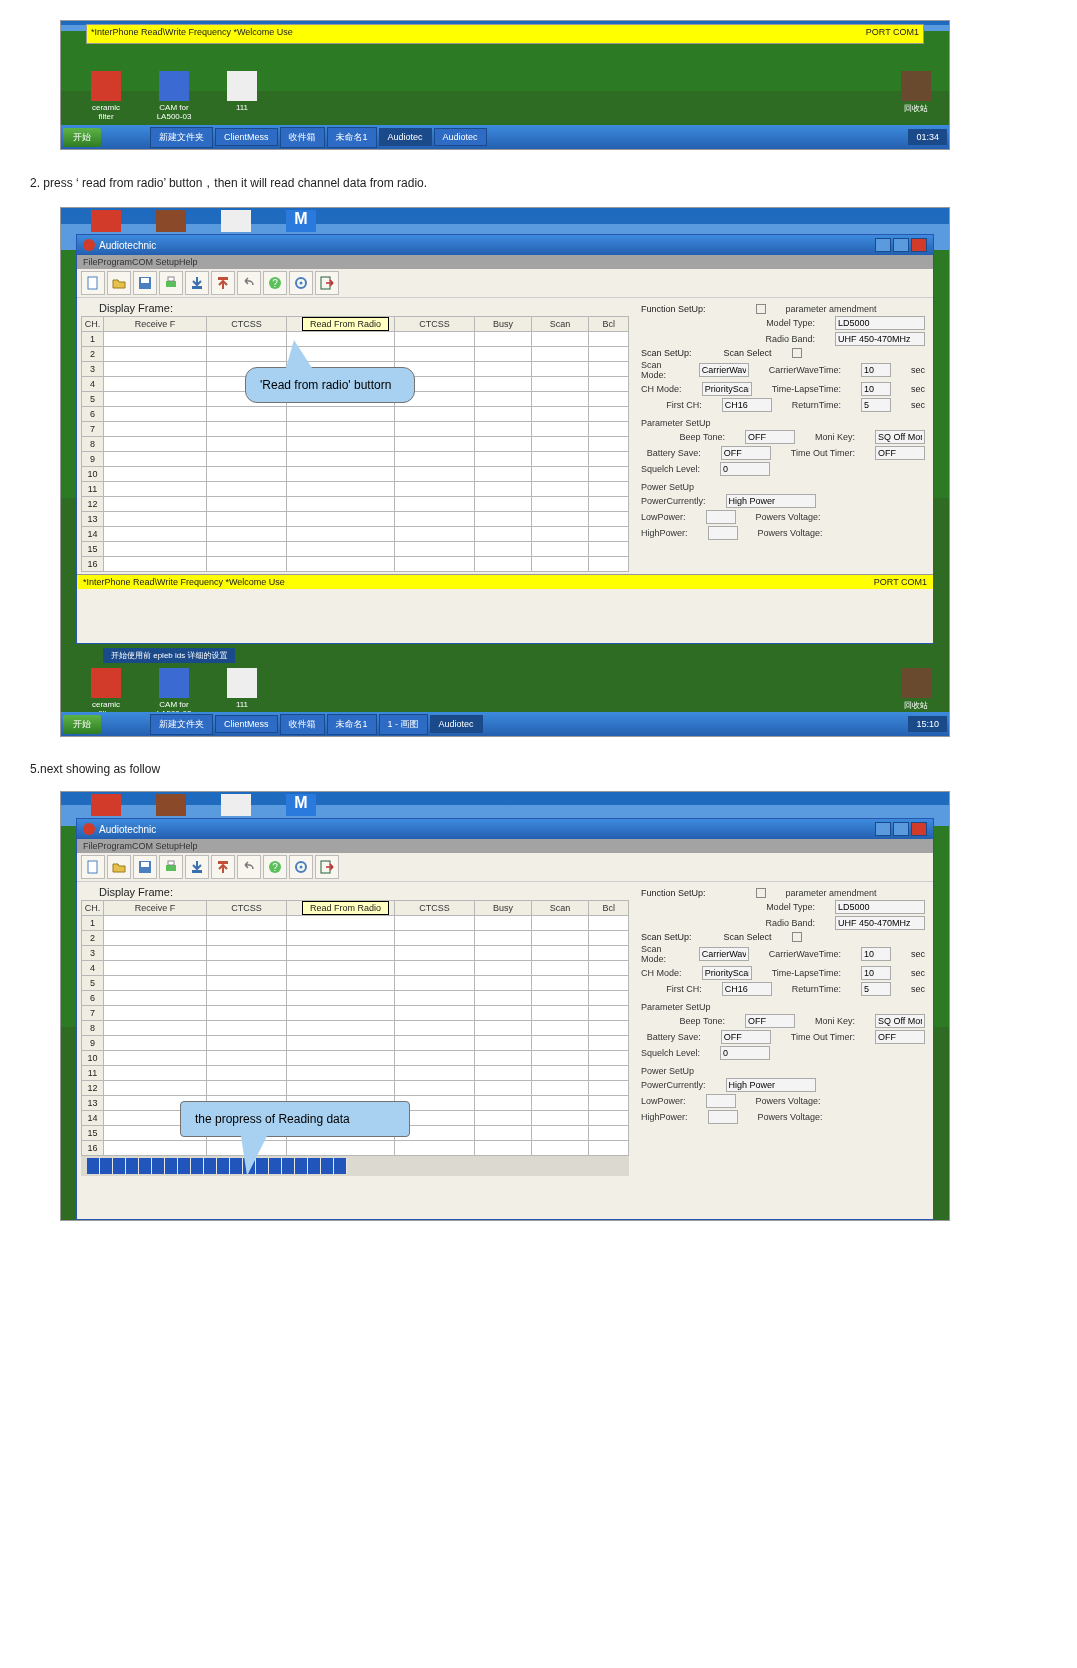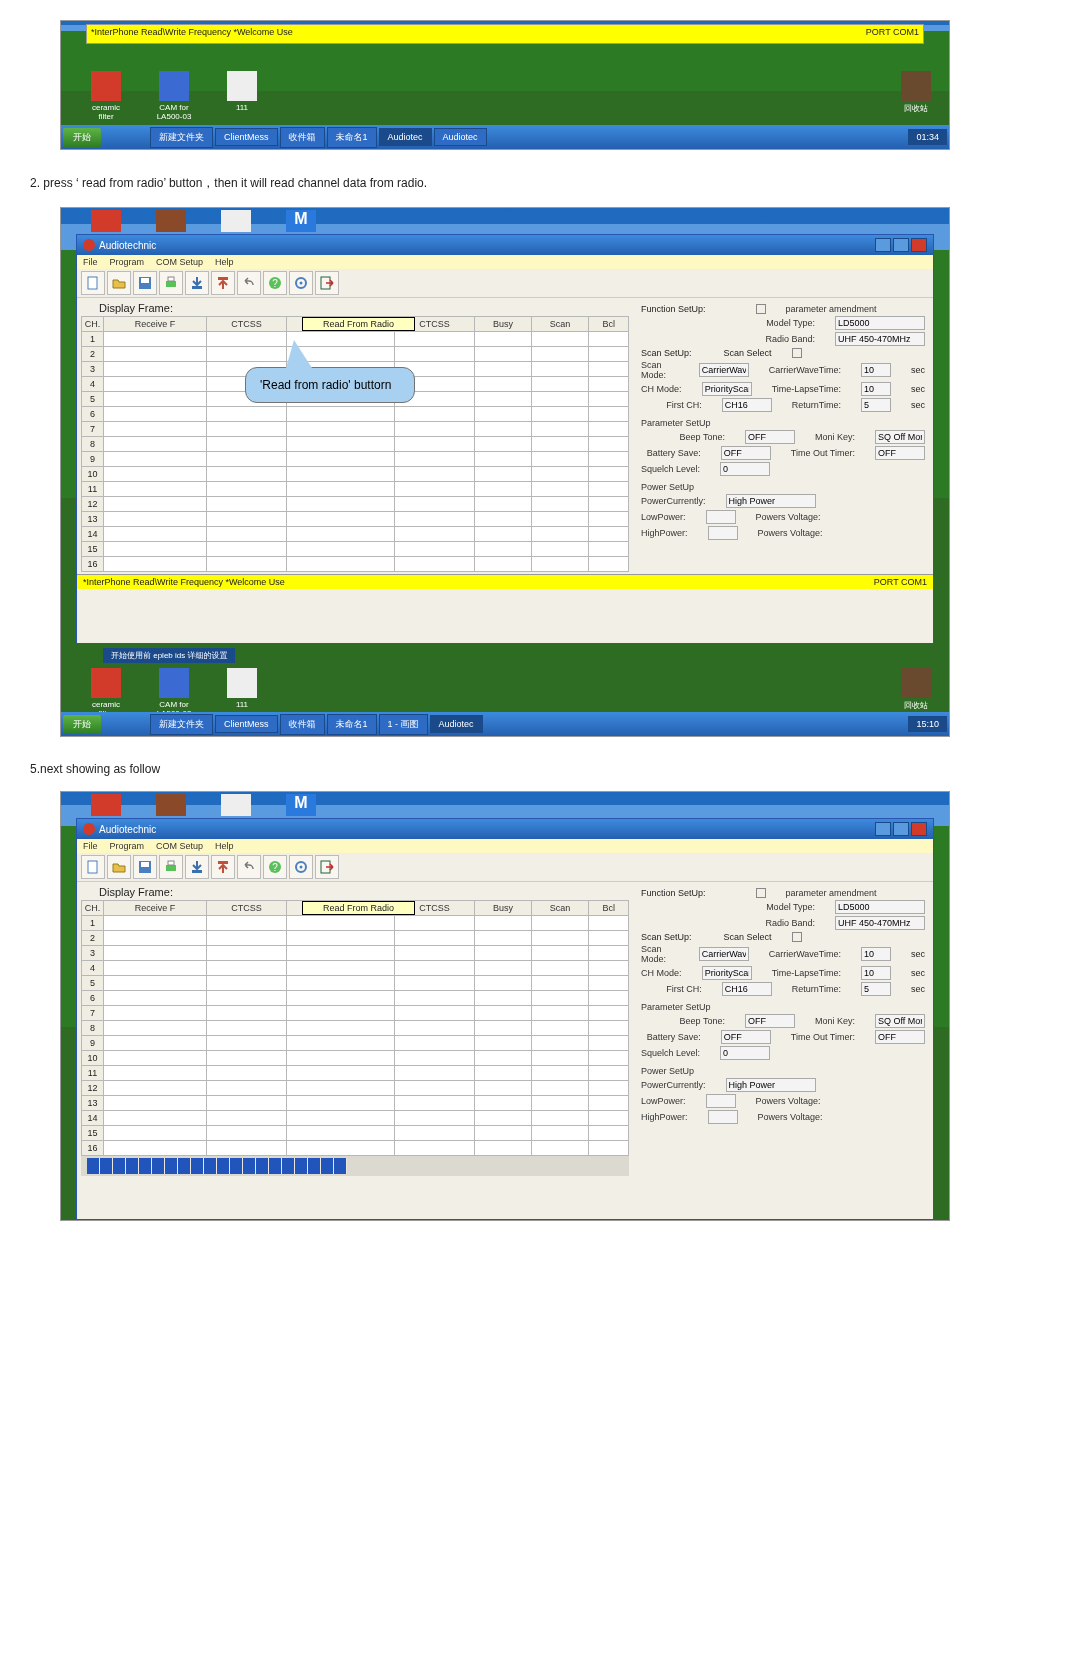--- a/index.html
+++ b/index.html
@@ -53,27 +53,27 @@
     position:absolute; left:15px; right:15px; top:26px;
     background:#f2efe6; border:1px solid #2855b0;
   }
   .titlebar{
     background:linear-gradient(#3d8bde,#245fb0); color:#fff;
     font-size:10px; padding:3px 6px; display:flex; align-items:center;
   }
   .titlebar .win-btns{margin-left:auto;display:flex;gap:2px;}
   .win-btn{width:16px;height:14px;background:#5a9be0;border:1px solid #1a4a8a;display:inline-block;}
   .win-btn.close{background:#d23a2a;}
-  .menubar{background:#fef9c3;font-size:9px;padding:2px 6px;display:flex;gap:12px;color:#333;}
+  .menubar{background:#a3a3a3;font-size:9px;padding:2px 6px;display:flex;color:#333;}
   .toolbar{background:#f2efe6;padding:2px 4px;display:flex;gap:2px;border-bottom:1px solid #ccc;}
   .tool-btn{width:24px;height:24px;border:1px solid #bbb;background:#f8f6ef;display:flex;align-items:center;justify-content:center;}
   .tool-btn svg{width:16px;height:16px;}
   .tooltip-label{
     position:absolute; background:#ffffc0; border:1px solid #000;
-    font-size:9px; padding:1px 20px; top:82px; left:225px; white-space:nowrap;
+    font-size:9px; padding:1px 7px; top:82px; left:225px; white-space:nowrap;
   }
   .app-body{display:flex;font-size:9px;}
   .left-pane{flex:1;padding:2px 4px;}
   .frame-label{font-size:11px;margin:2px 0;padding-left:18px;}
   .ch-table{width:100%;border-collapse:collapse;}
   .ch-table th,.ch-table td{border:1px solid #b7b7b7;padding:1px 2px;height:15px;font-weight:normal;background:#fff;}
   .ch-table th{background:#f0ede3;color:#333;}
   .ch-table td.num{background:#f0ede3;text-align:center;width:22px;}
   .right-pane{width:300px;padding:4px 8px;}
   .form-row{display:flex;align-items:center;gap:20px;margin:2px 0;justify-content:flex-end;}
@@ -888,13 +888,17 @@
           <div class="form-row" style="justify-content:flex-start">
               <label class="red-text">HighPower:</label>
               <input class="inp w3" style="">
               <label class="red-text">Powers Voltage:</label>
             </div>
         </div>
       </div>
     </div>
   </div>
 
+  <div class="callout c2">
+    <span>the propress of Reading data</span>
+    <div class="tail"></div>
+  </div>
 </div>
 
 </body></html>

